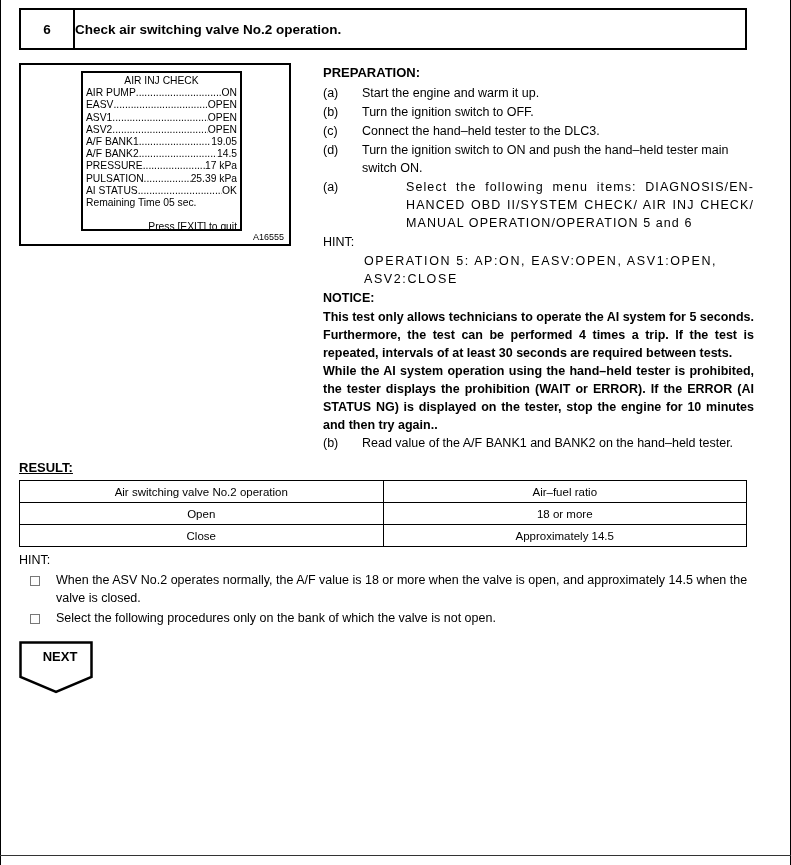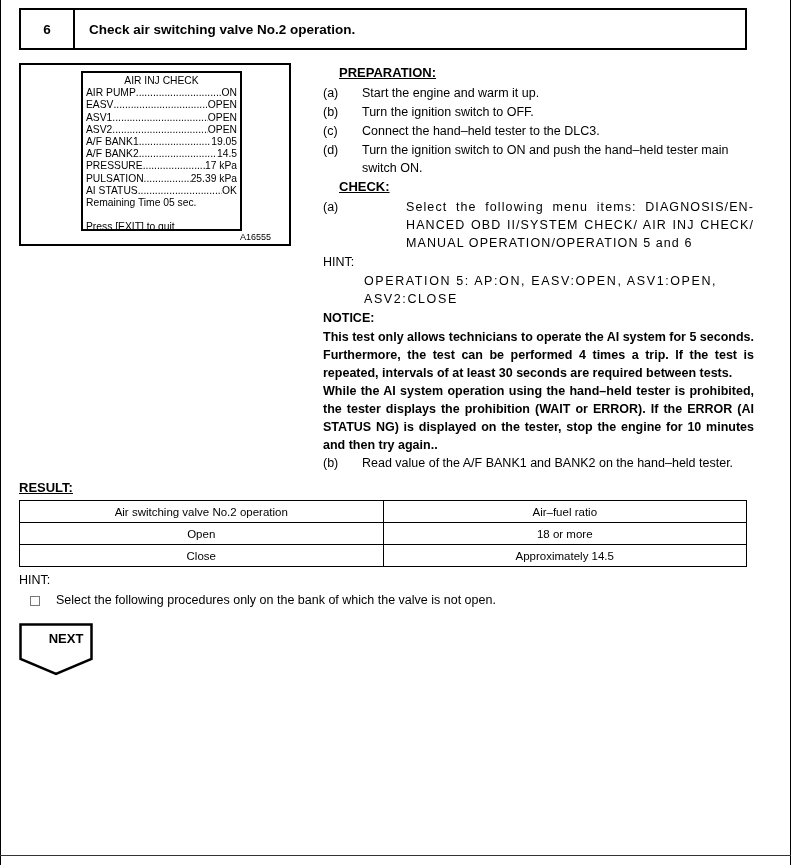--- a/index.html
+++ b/index.html
@@ -24,21 +24,21 @@
     display: flex; align-items: stretch;
     margin-bottom: 13px;
   }
   .step-num {
     width: 54px; border-right: 2px solid #000;
     display: flex; align-items: center; justify-content: center;
     font-weight: bold; font-size: 13.5px;
   }
   .step-title {
     display: flex; align-items: center;
-    padding-left: 14px; font-weight: bold; font-size: 13.5px;
+    font-weight: bold; font-size: 13.5px;
   }
   
   .columns { display: flex; gap: 32px; align-items: flex-start; }
   .figure-box {
     width: 272px; height: 183px; flex-shrink: 0;
     border: 2px solid #000; position: relative;
   }
   .screen {
     position: absolute; left: 60px; top: 6px;
     width: 161px; height: 160px;
@@ -47,27 +47,27 @@
     font-size: 10.3px; line-height: 12.2px;
     overflow: hidden;
   }
   .screen-title { text-align: center; }
   .screen-line { display: flex; white-space: nowrap; }
   .screen-line .leader { flex: 1; overflow: hidden; min-width: 8px; }
   .screen-line .leader::after {
     content: "...................................................................";
   }
   .screen-remaining { text-align: left; }
-  .screen-exit { text-align: left; margin-top: 12px; }
-  .figure-code { position: absolute; right: 18px; bottom: 2px; font-size: 9px; }
+  .screen-exit { text-align: right; margin-top: 12px; }
+  .figure-code { position: absolute; right: 5px; bottom: 2px; font-size: 9px; }
   
   .right-col { width: 431px; font-size: 12.5px; line-height: 18px; }
   .sec-heading {
-    font-weight: bold; text-decoration: underline;
-    font-size: 13px; margin: 1px 0 2px 16px;
+    font-weight: bold; 
+    font-size: 13px; margin: 1px 0 2px 0;
   }
   .plain-heading { font-size: 12.5px; margin: 1px 0 1px 0; }
   .bold-heading { font-weight: bold; font-size: 12.5px; margin: 1px 0 1px 0; }
   .li { display: flex; margin: 0 0 1px 0; }
   .li-label { width: 39px; flex-shrink: 0; }
   .li-text { flex: 1; }
   .justify { text-align: justify; margin-left: 44px; }
   .spaced { letter-spacing: 1.1px; }
   .op-line { letter-spacing: 1.6px; margin-bottom: 1px; margin-left: 41px; }
   .notice-para { font-weight: bold; text-align: justify; line-height: 18px; }
@@ -92,21 +92,21 @@
     width: 37px; flex-shrink: 0; position: relative;
   }
   .bullet::before {
     content: ""; position: absolute; left: 11px; top: 5px;
     width: 8px; height: 8px; border: 1px solid #777; background: #fdfdfd;
   }
   .hint-text { flex: 1; }
   
   .next-wrap { position: relative; width: 74px; height: 53px; margin-top: 14px; }
   .next-label {
-    position: absolute; top: 8px; left: 10px; width: 74px;
+    position: absolute; top: 8px; left: 4px; width: 74px;
     text-align: center; font-weight: bold; font-size: 13px;
   }
   
   .footer-rule {
     position: absolute; left: 0; top: 855px; width: 791px;
     border-top: 1.5px solid #333;
   }
 </style>
 </head>
 <body>
@@ -187,21 +187,20 @@
       </div>
       <div class="li">
         <span class="li-label">(c)</span>
         <span class="li-text">Connect the hand–held tester to the DLC3.</span>
       </div>
       <div class="li">
         <span class="li-label">(d)</span>
         <span class="li-text">Turn the ignition switch to ON and push the hand–held tester main switch ON.</span>
       </div>
 
-      <div class="sec-heading">CHECK:</div>
 
       <div class="li">
         <span class="li-label">(a)</span>
         <span class="li-text justify spaced">Select the following menu items: DIAGNOSIS/EN-HANCED OBD II/SYSTEM CHECK/ AIR INJ CHECK/ MANUAL OPERATION/OPERATION 5 and 6</span>
       </div>
 
       <div class="plain-heading">HINT:</div>
       <div class="op-line">OPERATION 5: AP:ON, EASV:OPEN, ASV1:OPEN, ASV2:CLOSE</div>
 
       <div class="bold-heading">NOTICE:</div>
@@ -231,20 +230,24 @@
       <td>Close</td>
       <td>Approximately 14.5</td>
     </tr>
   </tbody>
     </table>
 
   <div class="hint-section">
     <div>HINT:</div>
     <div class="hint-item">
       <span class="bullet"></span>
+      <span class="hint-text">When the ASV No.2 operates normally, the A/F value is 18 or more when the valve is open, and approximately 14.5 when the valve is closed.</span>
+    </div>
+    <div class="hint-item">
+      <span class="bullet"></span>
       <span class="hint-text">Select the following procedures only on the bank of which the valve is not open.</span>
     </div>
   </div>
 
   <div class="next-wrap">
     <svg width="74" height="53" viewBox="0 0 74 53">
       <polygon points="1.5,1.5 72.5,1.5 72.5,36 37,51 1.5,36" fill="#ffffff" stroke="#000000" stroke-width="2.5"></polygon>
     </svg>
     <div class="next-label">NEXT</div>
   </div>

